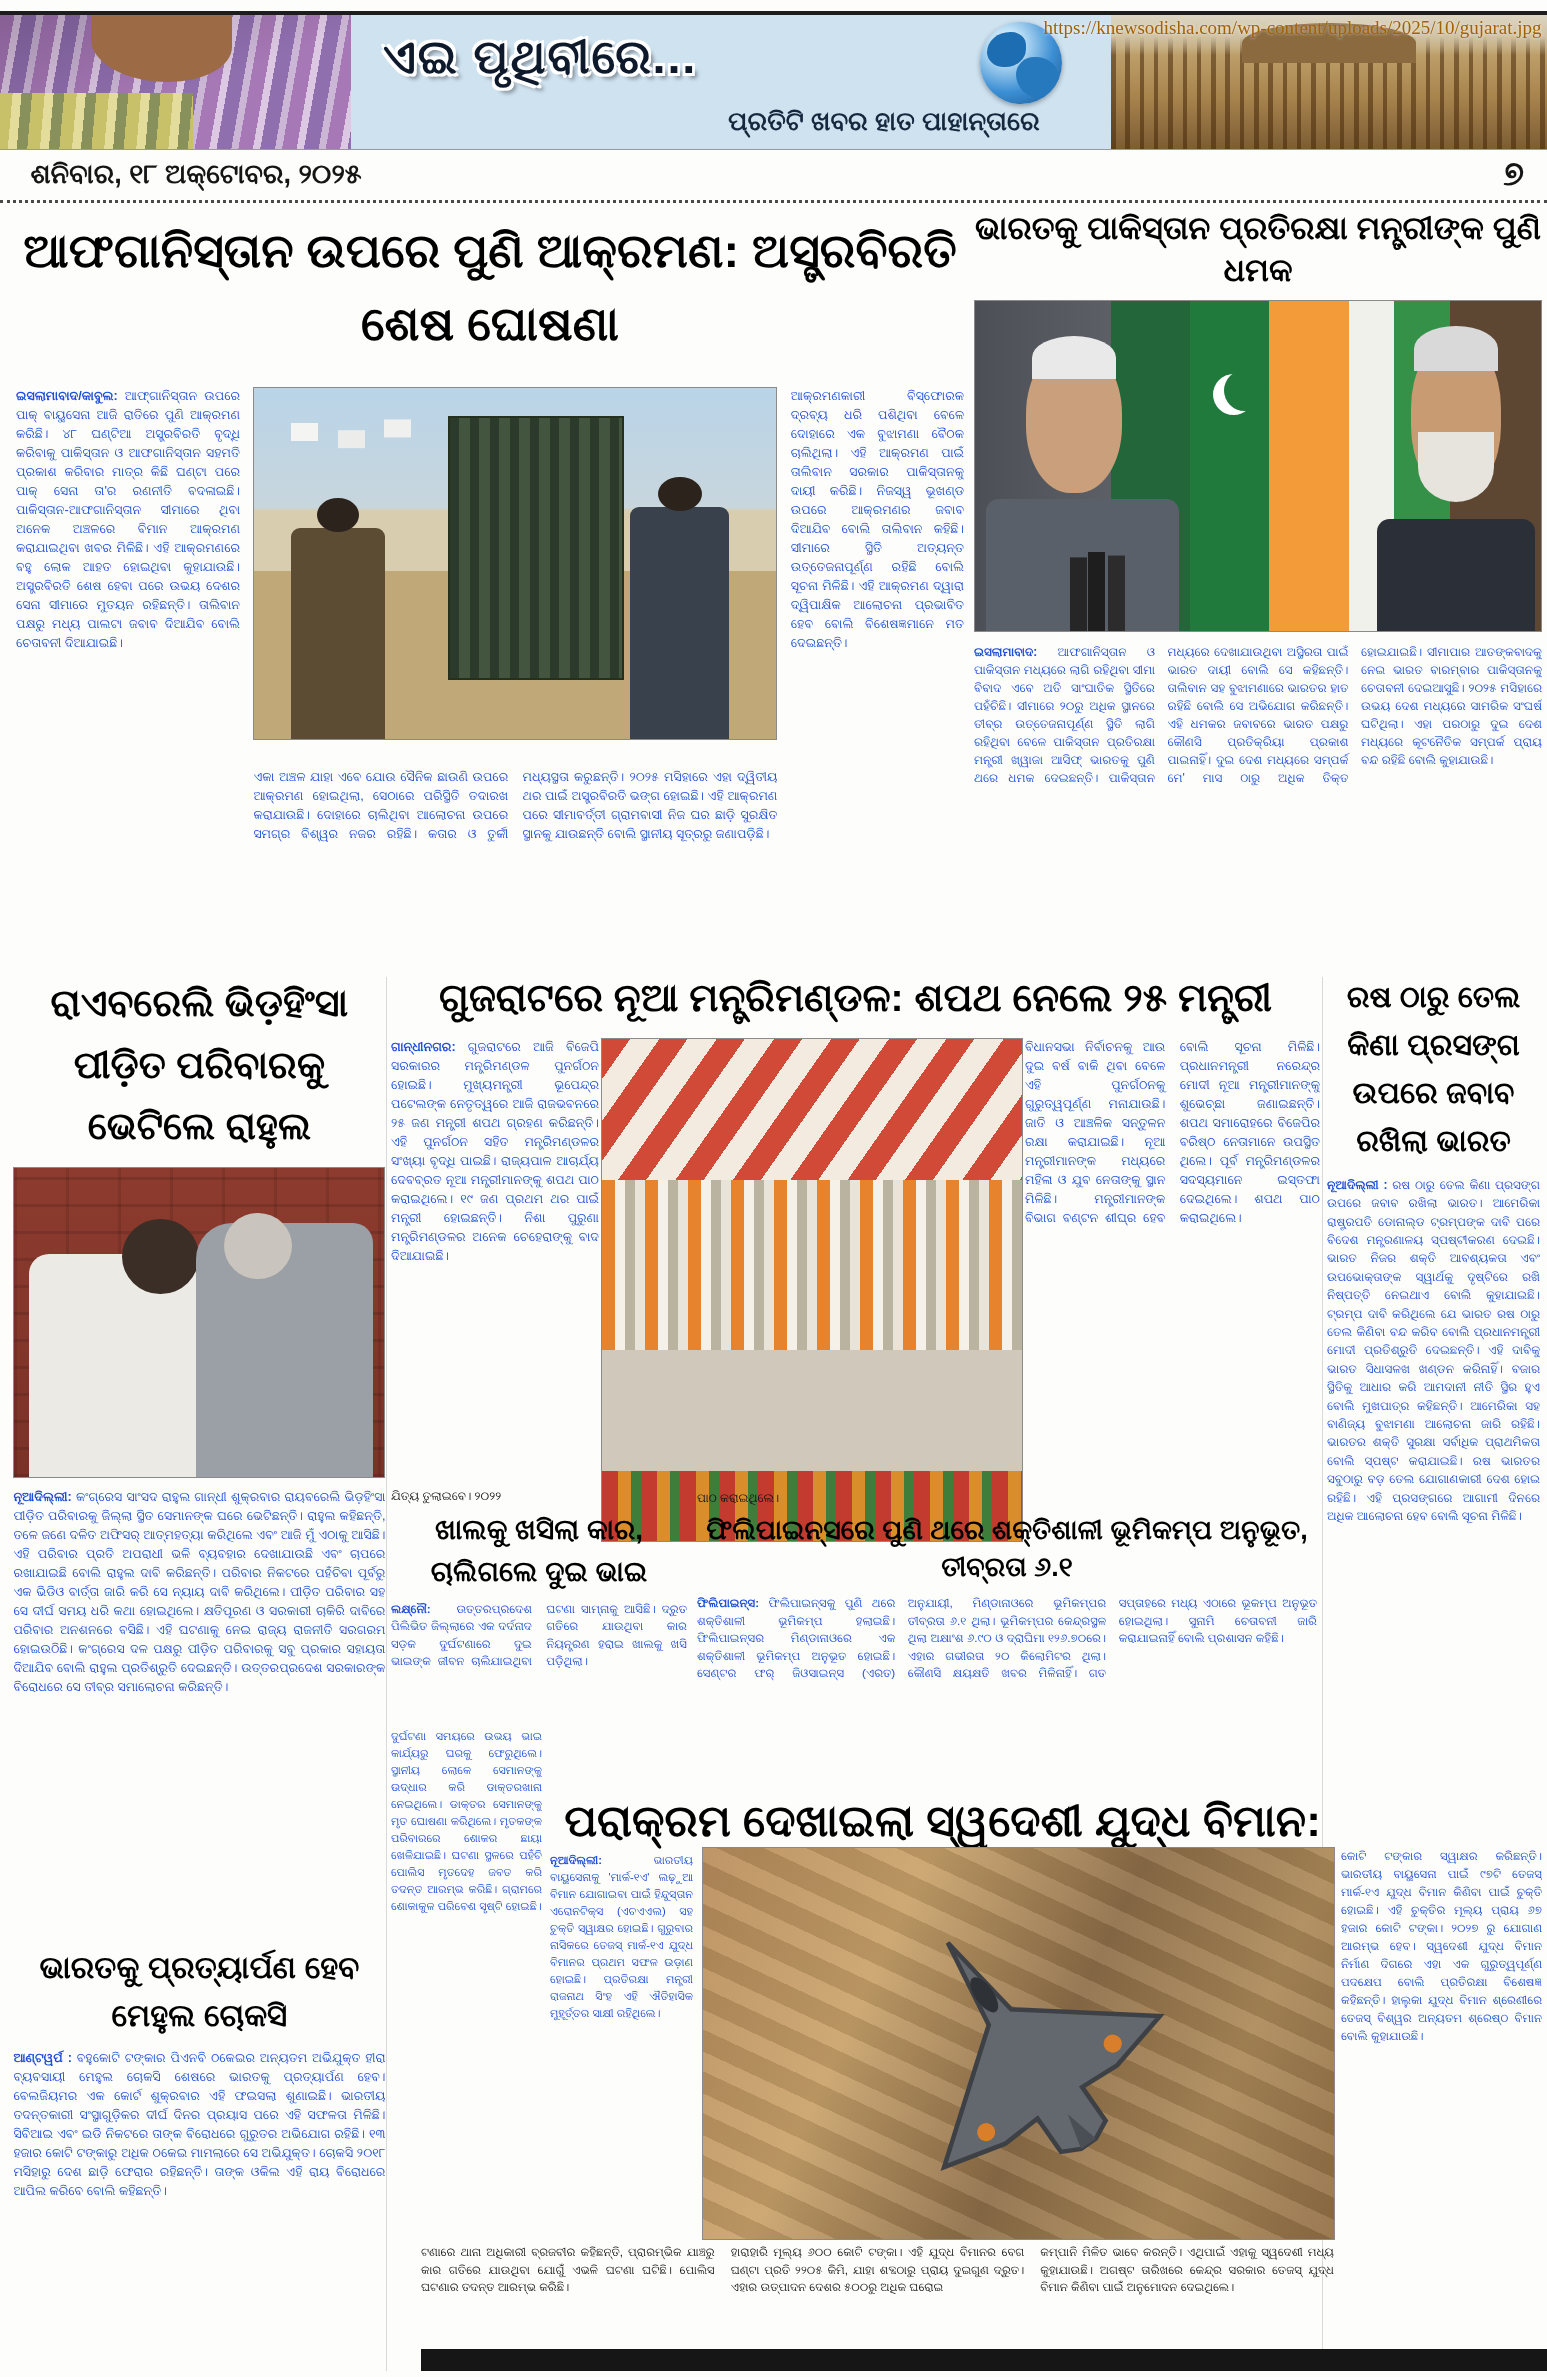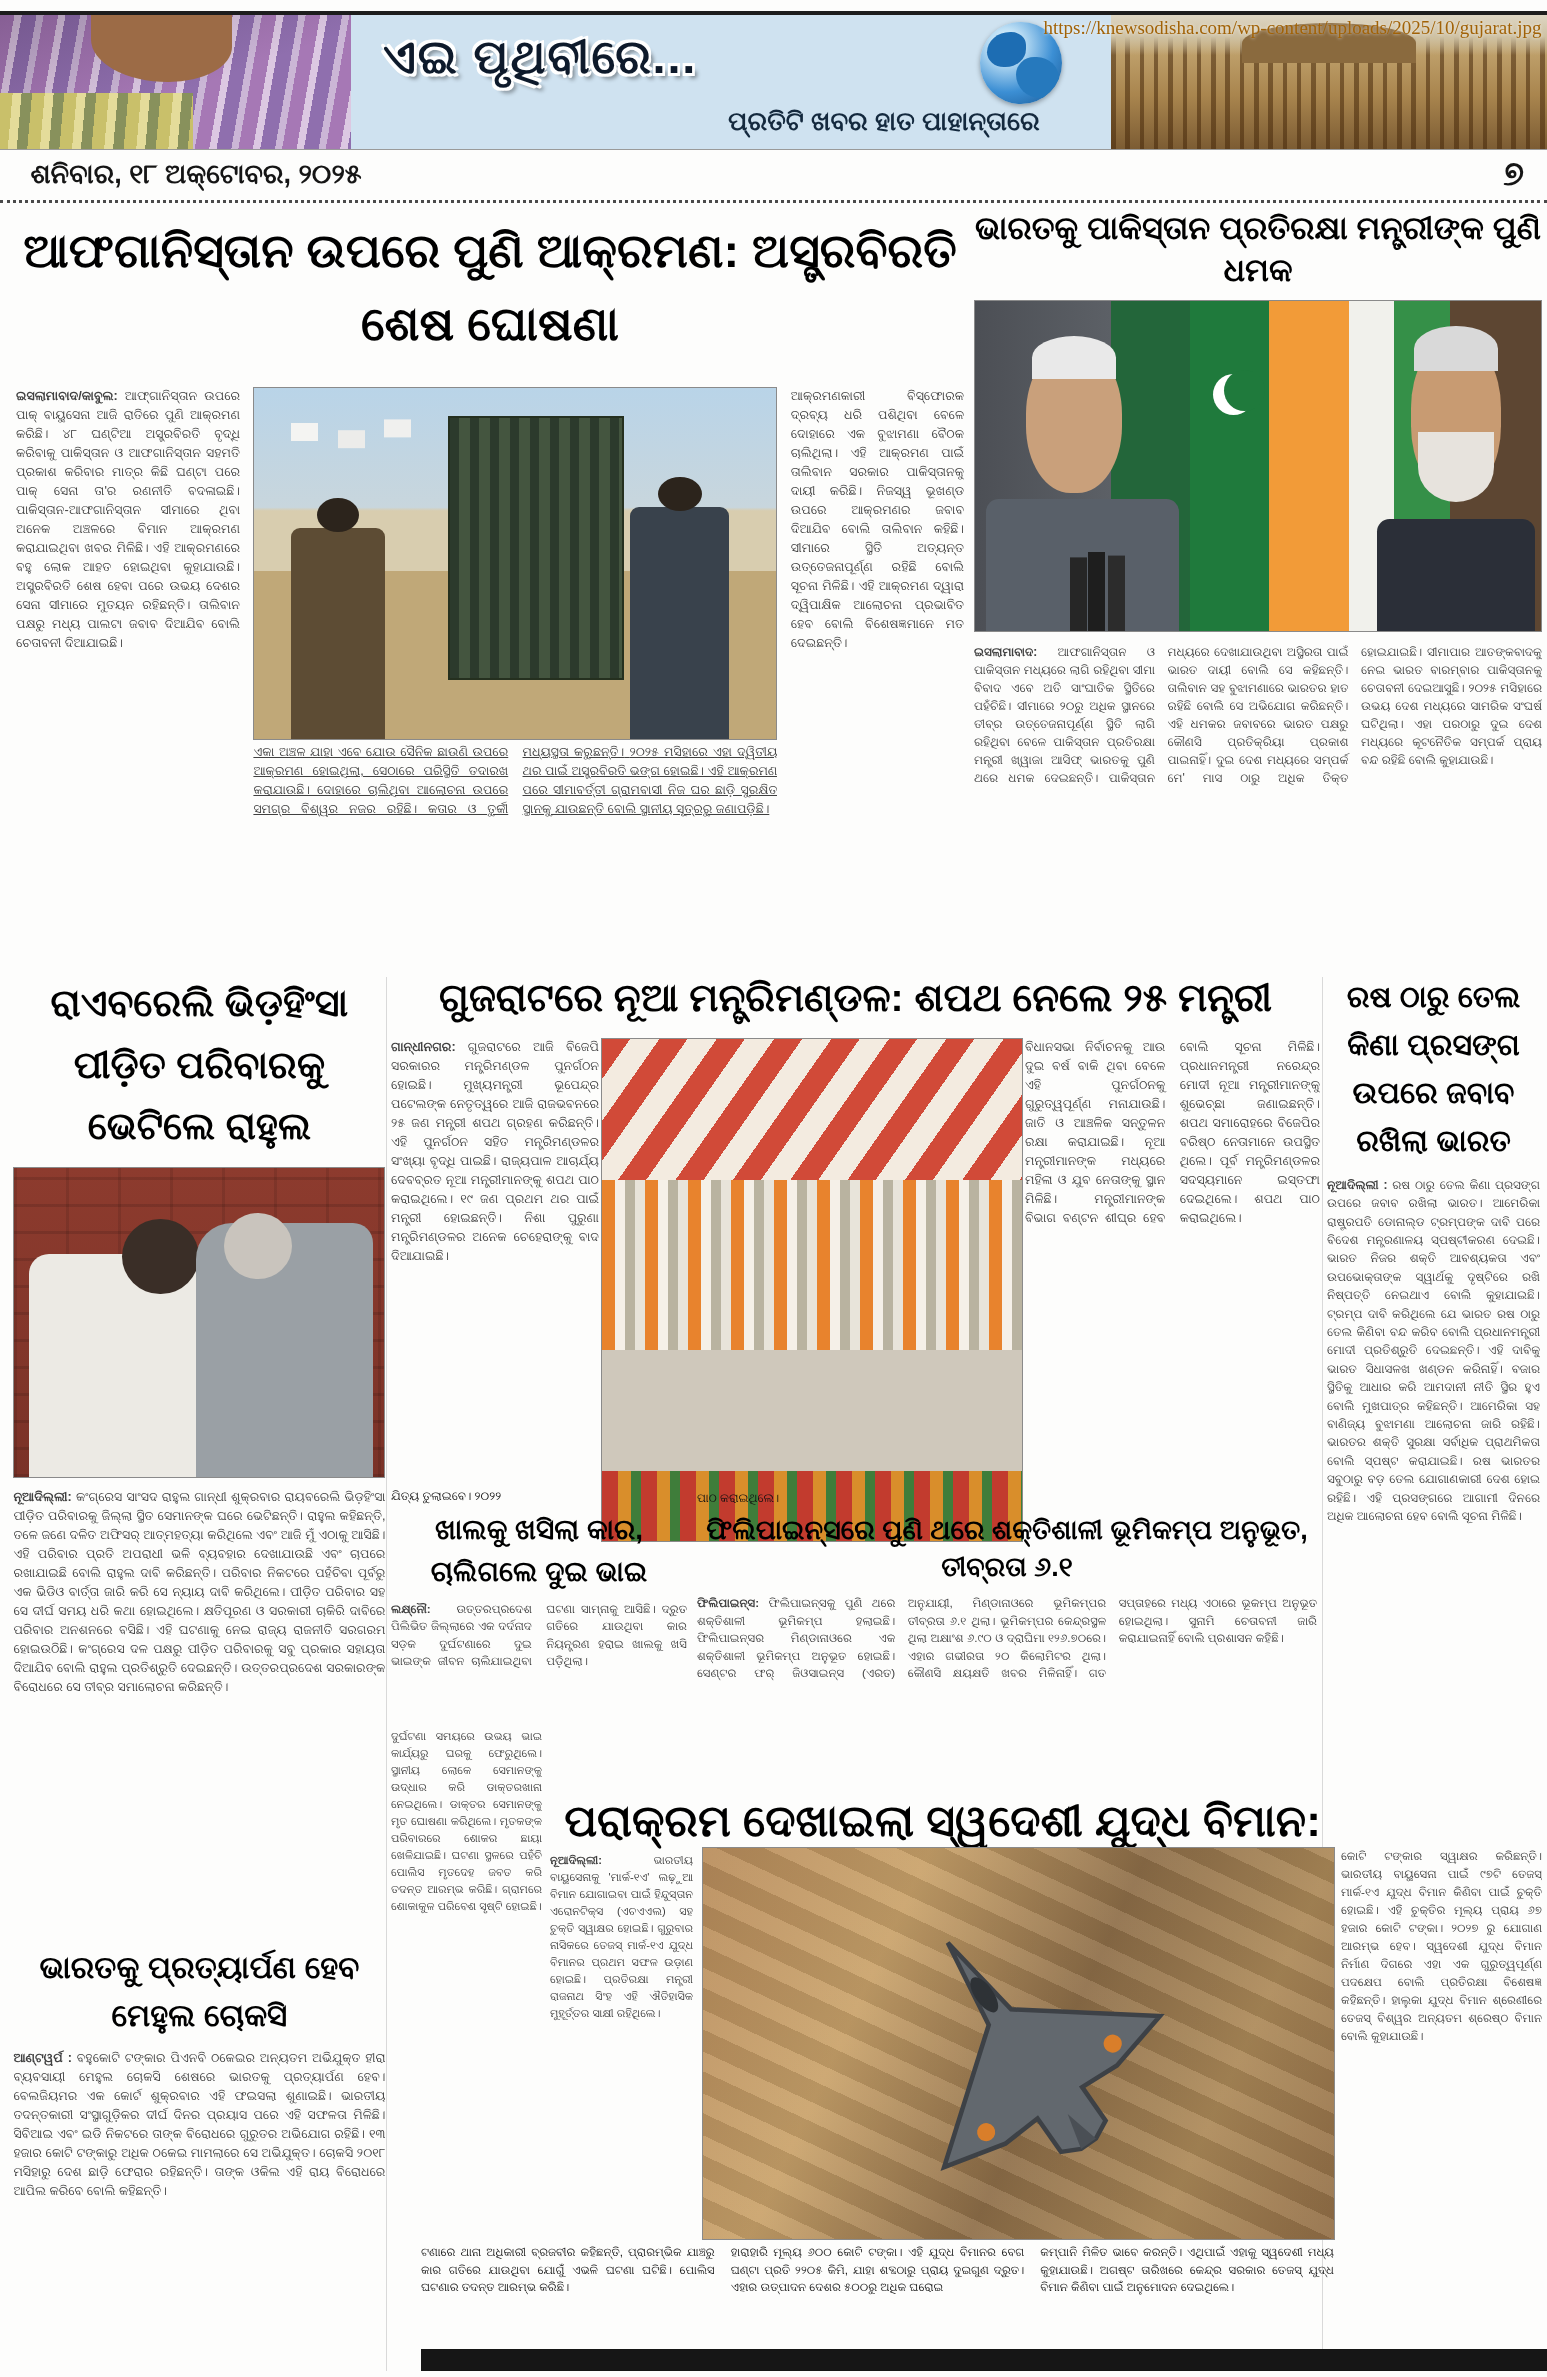--- a/index.html
+++ b/index.html
@@ -32,21 +32,21 @@
        linear-gradient(#c5a873 18%,#a9854e 60%,#7c5c33 100%);}
   .parl-dome{position:absolute;left:30%;top:6%;width:40%;height:30%;background:#8a6a3e;border-radius:50% 50% 0 0;}
   .url-overlay{position:absolute;top:17px;right:5.4px;font-family:"Liberation Serif",serif;font-size:19px;color:#a16207;
      text-shadow:0 0 3.6px rgba(255,255,255,.8);}
   
   .dateline-row{position:absolute;left:0;top:150px;width:1547px;height:50px;border-bottom:3.6px dotted #4a4a4a;background:#fdfdfc;}
   .date-text{position:absolute;left:30.5px;top:9px;font-size:27px;font-weight:700;}
   .page-number{position:absolute;right:23px;top:3.6px;font-size:34px;font-weight:700;}
   
   .headline{font-weight:800;color:#000;text-align:center;}
-  .bodytext{font-size:12.6px;line-height:19px;text-align:justify;color:#404040;overflow:hidden;}
+  .bodytext{font-size:12.6px;line-height:19px;text-align:justify;color:#1d4ed8;overflow:hidden;}
   .bodytext b{font-weight:700;}
   .photo{position:relative;overflow:hidden;border:0.9px solid #8a8a8a;}
   .cols2{column-count:2;column-gap:14.3px;}
   .cols3{column-count:3;column-gap:12.6px;}
   .tail{font-size:12px;line-height:17px;color:#111;overflow:hidden;white-space:nowrap;}
   .vrule{position:absolute;width:0.9px;background:#d9d9d9;}
   
   .afghan{left:16px;top:215px;width:948px;height:753px;}
   .afghan .headline{font-size:47px;line-height:1.55;}
   .afghan-row{position:absolute;left:0;top:172px;width:100%;height:581px;display:flex;gap:13.4px;}
@@ -55,21 +55,21 @@
   .af-photo{height:351px;
      background:linear-gradient(#b9d4e8 0%,#c8d6dd 34%,#d8cdaf 35% 52%,#c0a878 52% 100%);}
   .sp-gate{position:absolute;left:37%;top:8%;width:33%;height:74%;
      background:repeating-linear-gradient(90deg,#2c3a2c 0 9px,#44553f 9px 20px);border:2.7px solid #25301f;}
   .sp-flags{position:absolute;left:7%;top:10%;width:27px;height:18px;background:#f4f4f2;
      box-shadow:47px 7.2px 0 #ececea,93px -3.6px 0 #f0f0ee;}
   .sp-soldier{position:absolute;bottom:0;border-radius:9px 9px 0 0;}
   .sp-soldier:before{content:"";position:absolute;left:28%;top:-30.5px;width:44%;height:34px;background:#2c241c;border-radius:50%;}
   .sp-s1{left:7%;width:18%;height:60%;background:#5d4c34;}
   .sp-s2{right:9%;width:19%;height:66%;background:#39424c;}
-  .af-below{margin-top:3px;height:217px;text-decoration:underline;}
+  .af-below{margin-top:28px;height:217px;}
   .af-col3{flex:1;height:100%;}
   
   .pak{left:974px;top:208px;width:568px;height:758px;}
   .pak .headline{font-size:32px;line-height:1.3;}
   .pak-photo{margin-top:9px;height:330px;
      background:linear-gradient(90deg,#4c4f55 0%,#5c6066 24%,#23663a 24% 38%,#1f7a3c 38% 52%,#f29b38 52% 66%,#f1f1ec 66% 74%,#359048 74% 84%,#5d4632 84% 100%);}
   .pk-asif{position:absolute;left:9%;top:14%;width:17%;height:44%;background:#c9a07b;border-radius:46%;}
   .pk-asif:before{content:"";position:absolute;left:6%;top:-8%;width:88%;height:30%;background:#e9e9e9;border-radius:50% 50% 0 0;}
   .pk-suit{position:absolute;left:2%;bottom:0;width:34%;height:40%;background:#596069;border-radius:12.6px 12.6px 0 0;}
   .pk-mic{position:absolute;left:20%;bottom:0;width:3%;height:24%;background:#1e1e1e;box-shadow:20px 3.6px 0 #2c2c2c,-18px 5.4px 0 #262626;}

